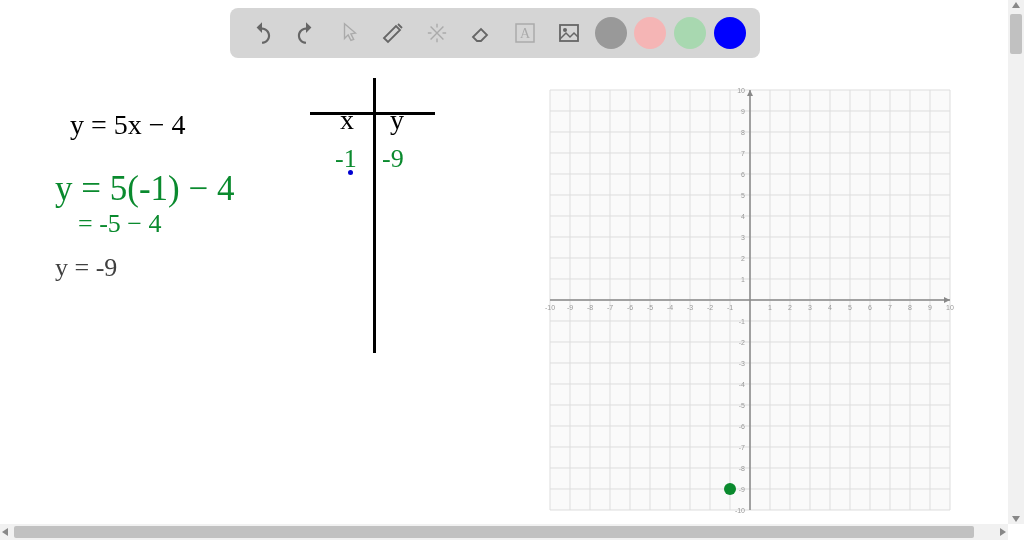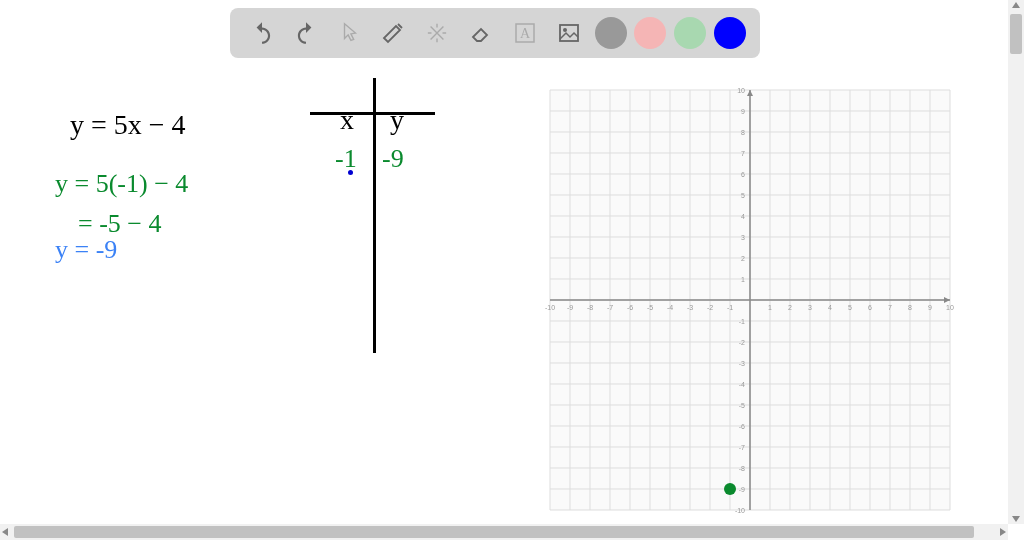--- a/index.html
+++ b/index.html
@@ -45,23 +45,23 @@
       width: 1004px;
       height: 460px;
     }
     .handwriting {
       position: absolute;
       font-family: 'Comic Sans MS', cursive;
       font-weight: 400;
       margin-top: 24px;
     }
     .eq-main { top: 25px; left: 70px; color: #000; font-size: 28px; }
-    .eq-sub1 { top: 85px; left: 55px; color: #0a8a2e; font-size: 26px; }
+    .eq-sub1 { top: 85px; left: 55px; color: #0a8a2e; font-size: 35px; }
     .eq-sub2 { top: 125px; left: 78px; color: #0a8a2e; font-size: 26px; }
-    .eq-sub3 { top: 151px; left: 55px; color: #3b82f6; font-size: 26px; }
+    .eq-sub3 { top: 169px; left: 55px; color: #404040; font-size: 26px; }
     .table-container {
       position: absolute;
       top: 20px;
       left: 310px;
     }
     .table-header-x { position: absolute; top: 0; left: 30px; color: #000; font-size: 28px; }
     .table-header-y { position: absolute; top: 0; left: 80px; color: #000; font-size: 28px; }
     .table-hline {
       position: absolute;
       top: 32px;

